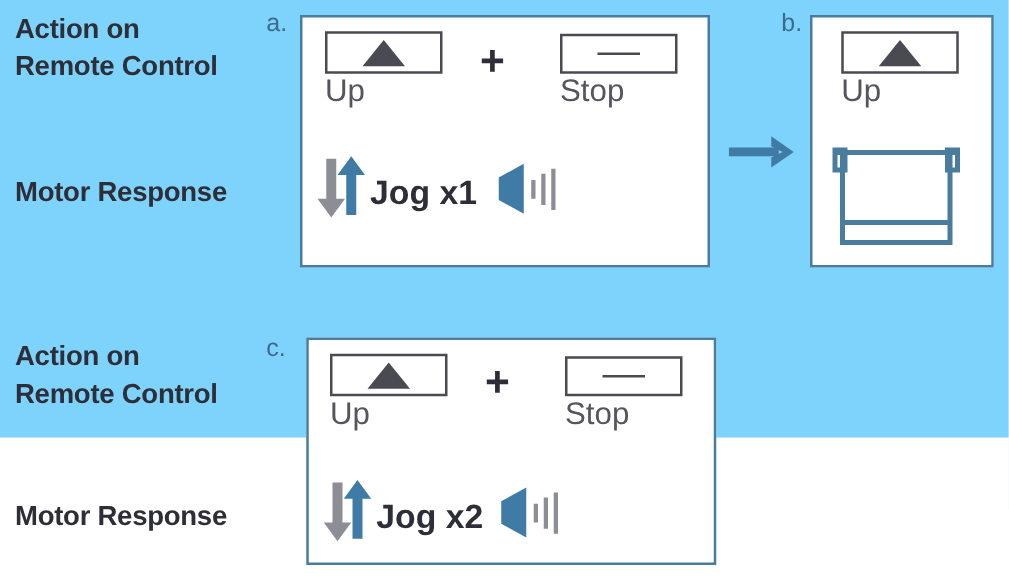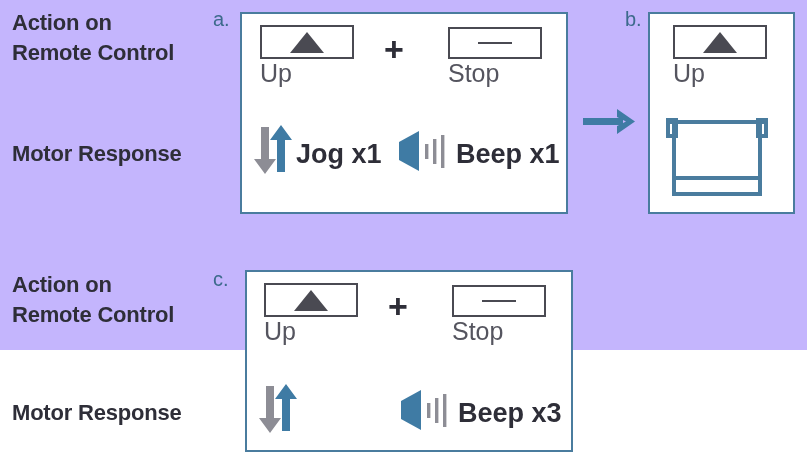--- a/index.html
+++ b/index.html
@@ -7,21 +7,21 @@
     width: 807px;
     height: 465px;
     background: #ffffff;
     font-family: "Liberation Sans", sans-serif;
     overflow: hidden;
   }
   #stage {
     position: relative;
     width: 807px;
     height: 350px;
-    background: #c4b5fd;
+    background: #7dd3fc;
   }
 
   
   .row-label {
     position: absolute;
     color: #2e2e38;
     font-weight: bold;
     font-size: 22px;
     line-height: 1.35;
     letter-spacing: -0.2px;
@@ -153,21 +153,20 @@
 
   <div class="beep-icon" style="left:397px; top:128px; width:54px; height:46px;">
     <svg width="54" height="46" viewBox="0 0 54 46">
       <path d="M2 14 L2 32 L22 43 L22 3 Z" fill="#3f7ba4"></path>
       <rect x="28" y="16" width="3.4" height="15" fill="#8d8d95"></rect>
       <rect x="36" y="11" width="3.4" height="25" fill="#8d8d95"></rect>
       <rect x="44" y="7" width="3.4" height="33" fill="#8d8d95"></rect>
     </svg>
   </div>
 
-  <div class="resp-text" style="left:456px; top:141px;">Beep x1</div>
 
   <div class="flow-arrow" style="left:583px; top:105px; width:56px; height:36px;">
     <svg width="56" height="36" viewBox="0 0 56 36">
       <rect x="0" y="13" width="40" height="7" fill="#3f7ba4"></rect>
       <path d="M34 4 L52 16.5 L34 29 L34 21 L43 16.5 L34 12 Z" fill="#3f7ba4"></path>
     </svg>
   </div>
 
   <div class="panel-tag" style="left:625px; top:8px;">b.</div>
 
@@ -222,25 +221,25 @@
     <div class="btn-caption">Stop</div>
   </div>
 
   <div class="jog-icon" style="left:258px; top:378px; width:40px; height:62px;">
     <svg width="40" height="62" viewBox="0 0 40 62">
       <path d="M8 8 L16 8 L16 40 L23 40 L12 55 L1 40 L8 40 Z" fill="#8d8d95"></path>
       <path d="M28 6 L39 21 L32 21 L32 53 L24 53 L24 21 L17 21 Z" fill="#3f7ba4"></path>
     </svg>
   </div>
 
+  <div class="resp-text" style="left:301px; top:400px;">Jog x2</div>
 
   <div class="beep-icon" style="left:399px; top:387px; width:54px; height:46px;">
     <svg width="54" height="46" viewBox="0 0 54 46">
       <path d="M2 14 L2 32 L22 43 L22 3 Z" fill="#3f7ba4"></path>
       <rect x="28" y="16" width="3.4" height="15" fill="#8d8d95"></rect>
       <rect x="36" y="11" width="3.4" height="25" fill="#8d8d95"></rect>
       <rect x="44" y="7" width="3.4" height="33" fill="#8d8d95"></rect>
     </svg>
   </div>
 
-  <div class="resp-text" style="left:458px; top:400px;">Beep x3</div>
 
 </div>
 
 </body></html>

